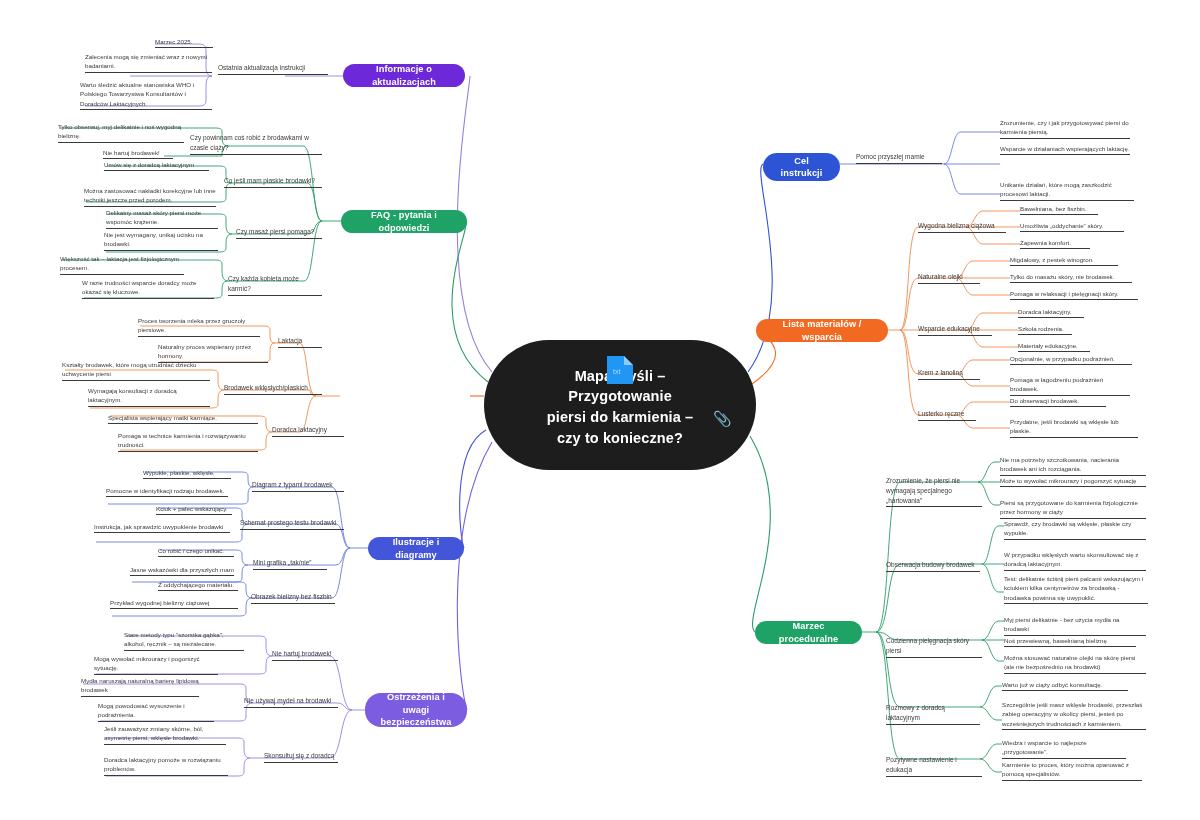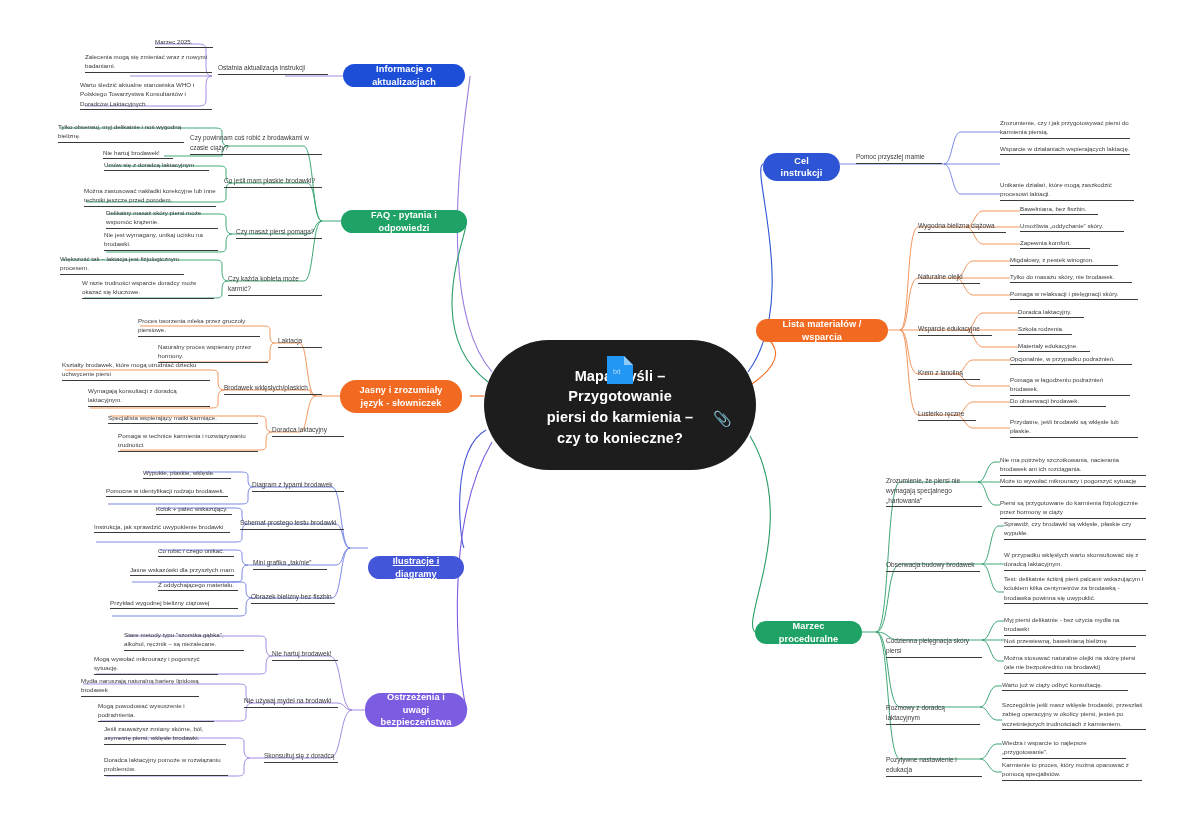--- a/index.html
+++ b/index.html
@@ -210,33 +210,30 @@
         <text x="8" y="20" font-size="7" fill="#bbdefb" font-family="Liberation Sans, sans-serif">txt</text>
       </svg>
     </span>
     <div class="center-title">Mapa Myśli –
 Przygotowanie
 piersi do karmienia –
 czy to konieczne?</div>
     <span class="clip-icon">📎</span>
   </div>
 
-  <div class="pill" style="left:343px;top:64px;width:122px;height:23px;background:#1d4ed8;">
+  <div class="pill" style="left:343px;top:64px;width:122px;height:23px;background:#6d28d9;">
     <span>Informacje o aktualizacjach</span>
   </div>
 
   <div class="pill" style="left:341px;top:210px;width:126px;height:23px;background:#1ea266;">
     <span>FAQ - pytania i odpowiedzi</span>
   </div>
 
-  <div class="pill" style="left:340px;top:380px;width:122px;height:33px;background:#f26a21;">
-    <span>Jasny i zrozumiały język - słowniczek</span>
-  </div>
-
-  <div class="pill" style="left:368px;top:556px;width:96px;height:23px;background:#4355d8;text-decoration:underline;">
+
+  <div class="pill" style="left:368px;top:537px;width:96px;height:23px;background:#4355d8;">
     <span>Ilustracje i diagramy</span>
   </div>
 
   <div class="pill" style="left:365px;top:693px;width:102px;height:34px;background:#7c5ce0;">
     <span>Ostrzeżenia i uwagi bezpieczeństwa</span>
   </div>
 
   <div class="pill" style="left:763px;top:153px;width:77px;height:28px;background:#2c54d4;">
     <span>Cel instrukcji</span>
   </div>

